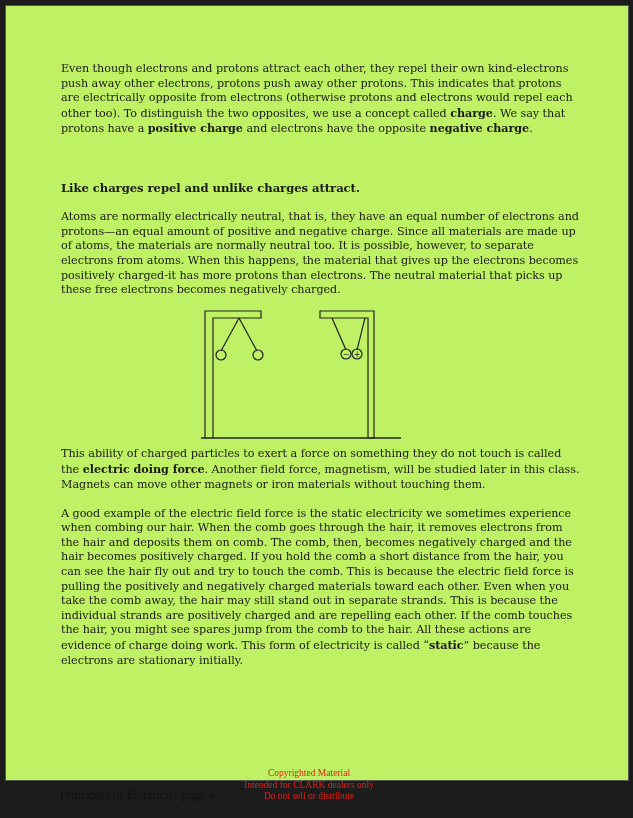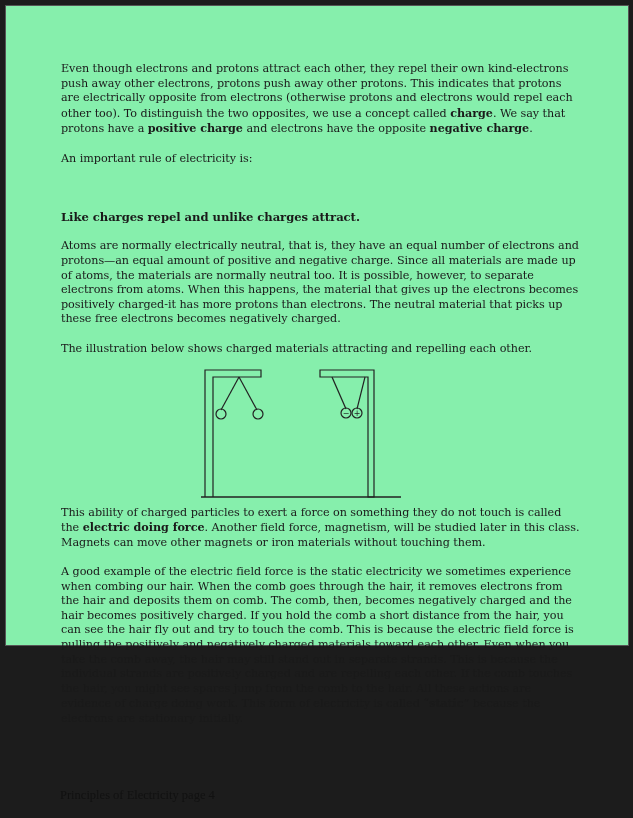--- a/index.html
+++ b/index.html
@@ -5,22 +5,22 @@
     html, body { margin: 0; padding: 0; }
     body {
       width: 633px; height: 818px; overflow: hidden;
       background: #1c1c1c;
       position: relative;
       font-family: "DejaVu Serif", serif;
     }
     .page {
       position: absolute;
       left: 6px; top: 6px;
-      width: 622px; height: 639px;
-      background: #86efac;
+      width: 622px; height: 774px;
+      background: #bef264;
       box-shadow: 0 0 0 1px #555;
     }
     .content {
       position: absolute;
       left: 55px; top: 56px;
       width: 520px;
       color: #1a1a1a;
       font-size: 11.2px;
       line-height: 14.6px;
       letter-spacing: -0.05px;
@@ -60,24 +60,22 @@
       line-height: 11.5px;
       color: #e0201a;
     }
   </style>
 </head>
 <body>
 
 <div class="page">
   <div class="content">
     <p><span>Even though electrons and protons attract each other, they repel their own kind-electrons push away other electrons, protons push away other protons. This indicates that protons are electrically opposite from electrons (otherwise protons and electrons would repel each other too). To distinguish the two opposites, we use a concept called </span><b>charge</b><span>. We say that protons have a </span><b>positive charge</b><span> and electrons have the opposite </span><b>negative charge</b><span>.</span></p>
-    <p>An important rule of electricity is:</p>
     <p class="rule">Like charges repel and unlike charges attract.</p>
     <p>Atoms are normally electrically neutral, that is, they have an equal number of electrons and protons—an equal amount of positive and negative charge. Since all materials are made up of atoms, the materials are normally neutral too. It is possible, however, to separate electrons from atoms. When this happens, the material that gives up the electrons becomes positively charged-it has more protons than electrons. The neutral material that picks up these free electrons becomes negatively charged.</p>
-    <p>The illustration below shows charged materials attracting and repelling each other.</p>
 
     <div class="figure">
       <svg width="200" height="134" viewBox="0 0 200 134">
         <g fill="none" stroke="#222" stroke-width="1.2">
 
           <path d="M4 132 V5 H60 V12 H12 V132"></path>
           <line x1="38" y1="12" x2="20" y2="45"></line>
           <line x1="38" y1="12" x2="56" y2="45"></line>
           <circle cx="20" cy="49" r="5"></circle>
           <circle cx="57" cy="49" r="5"></circle>
@@ -93,13 +91,18 @@
         <text x="145" y="51" font-size="8" text-anchor="middle" fill="#222" font-family="DejaVu Sans, sans-serif">−</text>
         <text x="156" y="51" font-size="8" text-anchor="middle" fill="#222" font-family="DejaVu Sans, sans-serif">+</text>
       </svg>
     </div>
 
     <p><span>This ability of charged particles to exert a force on something they do not touch is called the </span><b>electric doing force</b><span>. Another field force, magnetism, will be studied later in this class. Magnets can move other magnets or iron materials without touching them.</span></p>
     <p><span>A good example of the electric field force is the static electricity we sometimes experience when combing our hair. When the comb goes through the hair, it removes electrons from the hair and deposits them on comb. The comb, then, becomes negatively charged and the hair becomes positively charged. If you hold the comb a short distance from the hair, you can see the hair fly out and try to touch the comb. This is because the electric field force is pulling the positively and negatively charged materials toward each other. Even when you take the comb away, the hair may still stand out in separate strands. This is because the individual strands are positively charged and are repelling each other. If the comb touches the hair, you might see spares jump from the comb to the hair. All these actions are evidence of charge doing work. This form of electricity is called “</span><b>static</b><span>” because the electrons are stationary initially.</span></p>
   </div>
 
   <div class="footer-left">Principles of Electricity page 4</div>
+  <div class="footer-notice">
+    <div>Copyrighted Material</div>
+    <div>Intended for CLARK dealers only</div>
+    <div>Do not sell or distribute</div>
+  </div>
 </div>
 
 </body></html>

